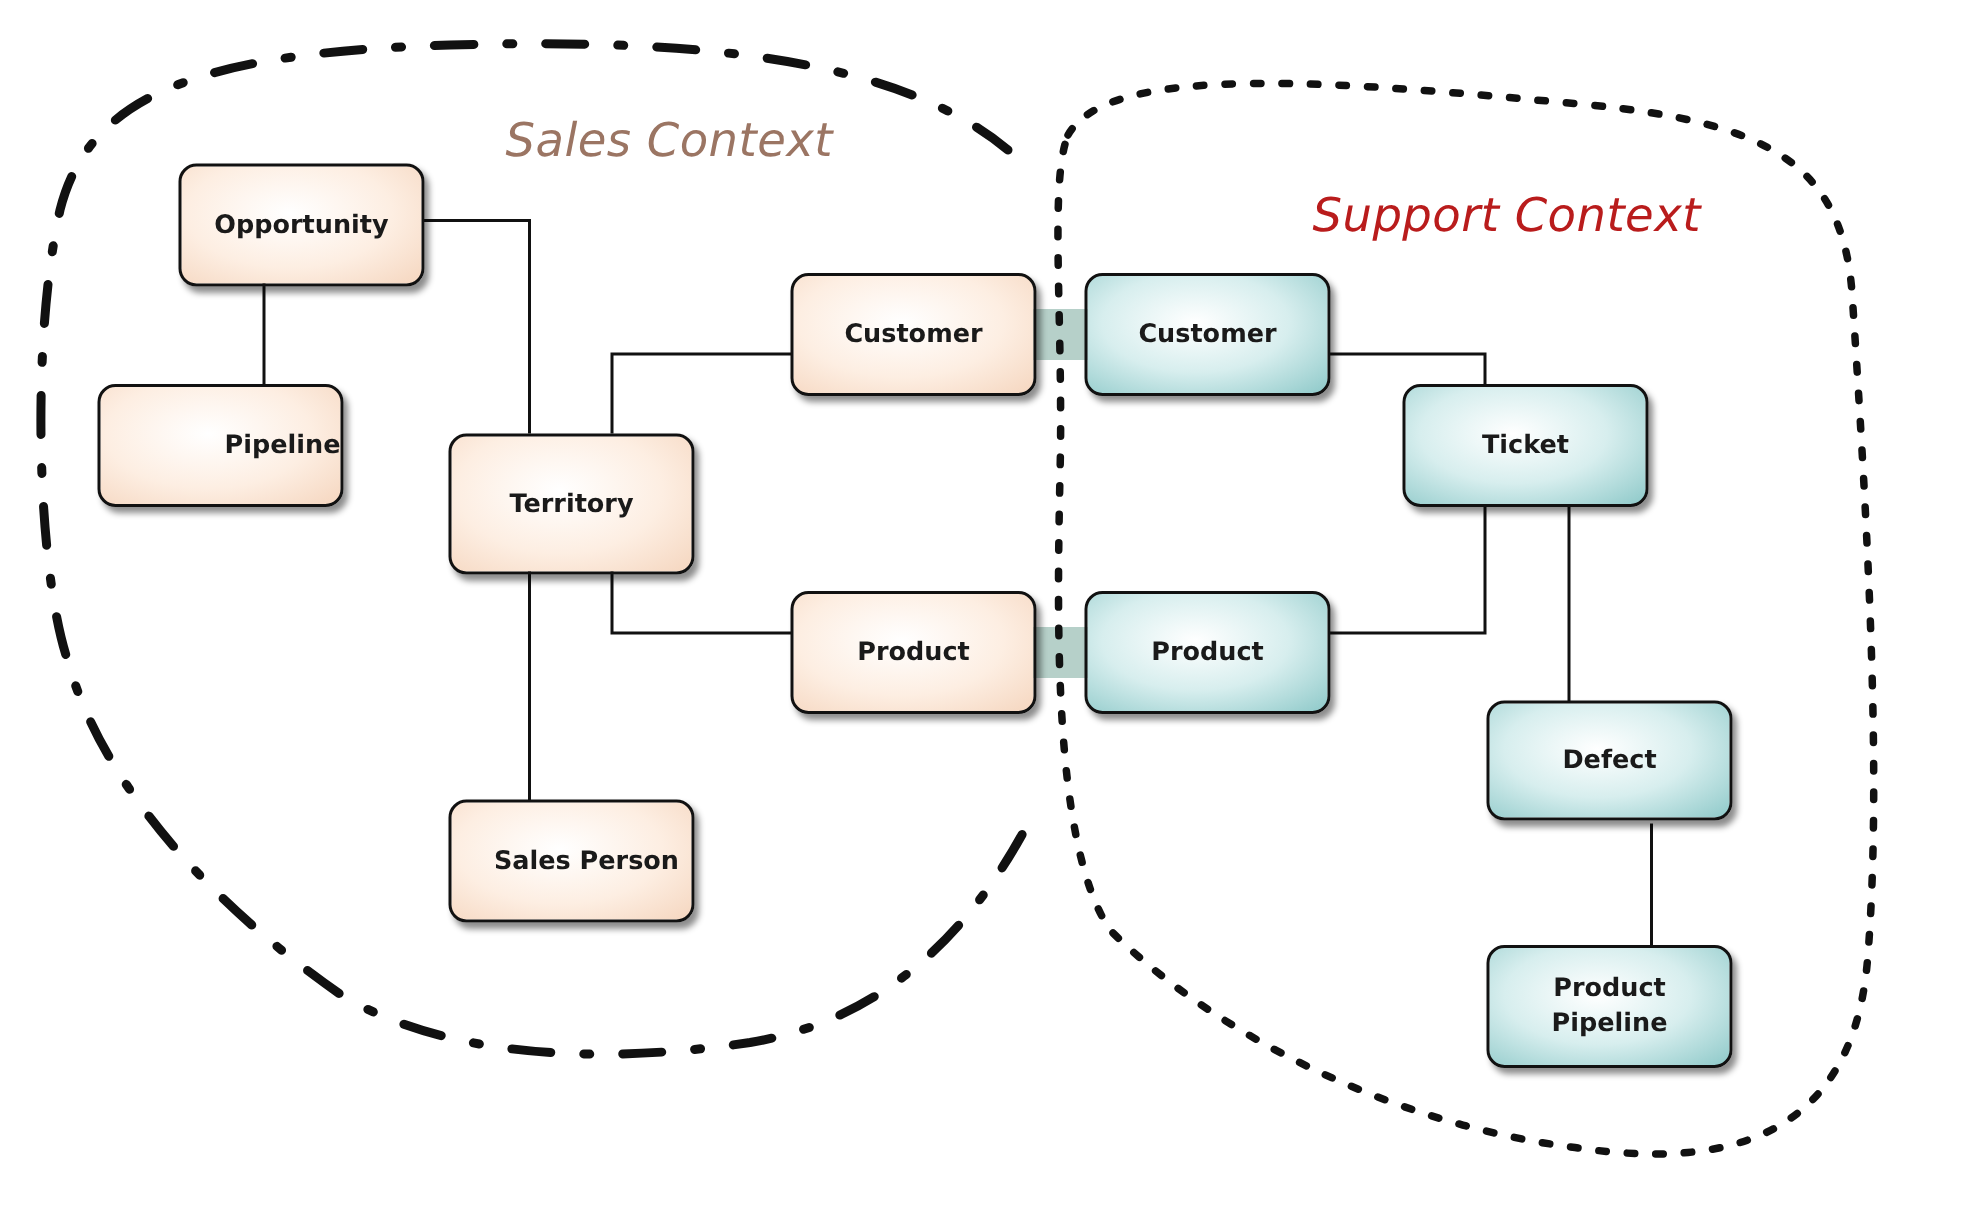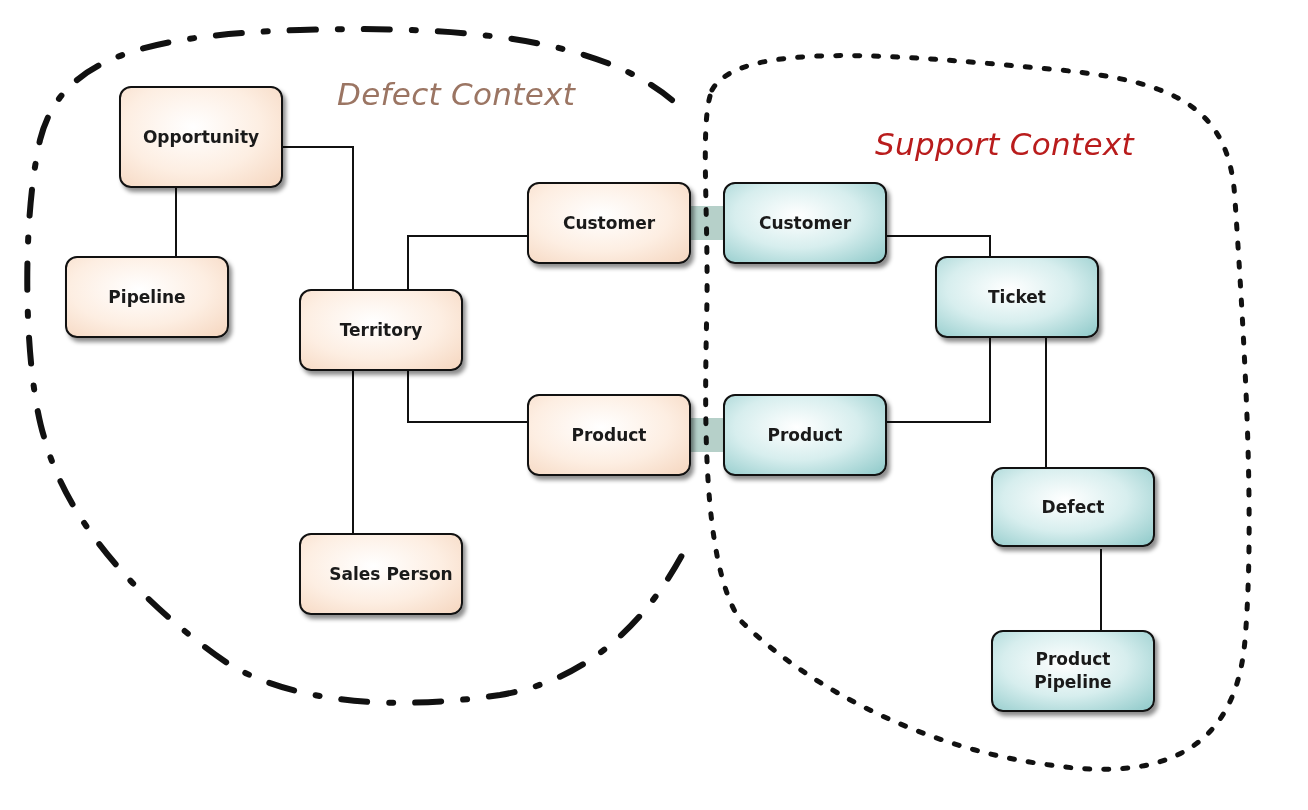--- a/index.html
+++ b/index.html
@@ -31,30 +31,30 @@
     <polyline points="408,289 408,236 528,236"></polyline>
     <polyline points="408,370 408,422 528,422"></polyline>
     <polyline points="353,370 353,534"></polyline>
     <polyline points="886,236 990,236 990,256"></polyline>
     <polyline points="990,338 990,422 886,422"></polyline>
     <polyline points="1046,338 1046,468"></polyline>
     <polyline points="1101,549 1101,631"></polyline>
   </g>
 </svg>
 
-<div class="ctx-title" style="left:337px;top:76px;color:#9b7563;">Defect Context</div>
+<div class="ctx-title" style="left:337px;top:76px;color:#9b7563;">Sales Context</div>
 <div class="ctx-title" style="left:875px;top:126px;color:#b91c1c;">Support Context</div>
 
-<div class="node sales" style="left:119px;top:86px;width:164px;height:102px;">
+<div class="node sales" style="left:119px;top:109px;width:164px;height:82px;">
   <span>Opportunity</span>
   </div>
-<div class="node sales" style="left:65px;top:256px;width:164px;height:82px;">
+<div class="node sales" style="left:65px;top:256px;width:164px;height:82px;justify-content:flex-end;">
   <span>Pipeline</span>
   </div>
-<div class="node sales" style="left:299px;top:289px;width:164px;height:82px;">
+<div class="node sales" style="left:299px;top:289px;width:164px;height:94px;">
   <span>Territory</span>
   </div>
 <div class="node sales" style="left:527px;top:182px;width:164px;height:82px;">
   <span>Customer</span>
   </div>
 <div class="node sales" style="left:527px;top:394px;width:164px;height:82px;">
   <span>Product</span>
   </div>
 <div class="node sales" style="left:299px;top:533px;width:164px;height:82px;padding-left:20px;">
   <span>Sales Person</span>

